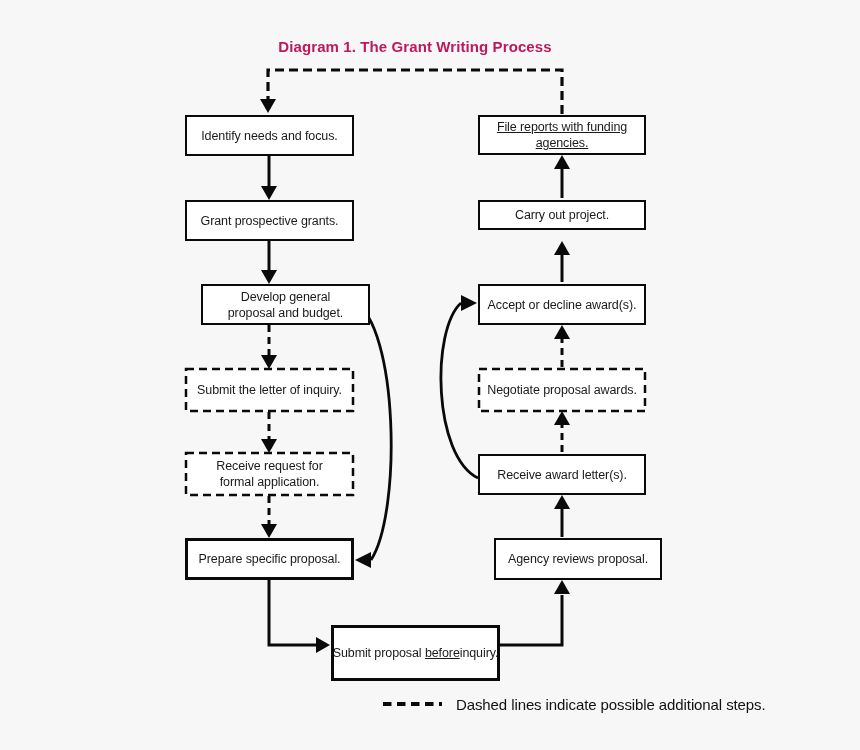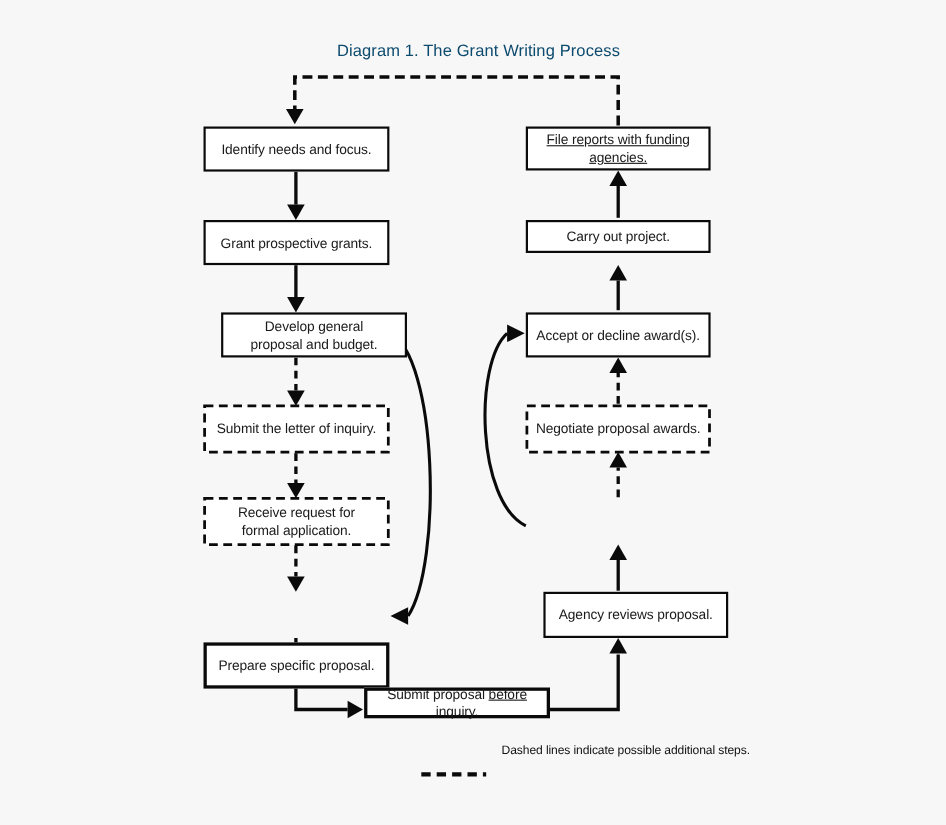--- a/index.html
+++ b/index.html
@@ -23,25 +23,24 @@
     top: 0;
     z-index: 1;
   }
   .title {
     position: absolute;
     left: 0;
     top: 38px;
     width: 830px;
     text-align: center;
     font-size: 15px;
-    font-weight: normal;
-    color: #0c4a6e;
+    font-weight: bold;
+    color: #be185d;
     letter-spacing: 0.1px;
     z-index: 2;
-    padding-left: 20px;
   }
   .box {
     position: absolute;
     box-sizing: border-box;
     display: flex;
     align-items: center;
     justify-content: center;
     text-align: center;
     background: #ffffff;
     border: 2.5px solid #0a0a0a;
@@ -58,34 +57,34 @@
   }
   .box.thick {
     border-width: 3px;
   }
   .u {
     text-decoration: underline;
   }
   .legend-text {
     position: absolute;
     left: 456px;
-    top: 676px;
-    font-size: 11px;
+    top: 696px;
+    font-size: 15px;
     color: #111;
     letter-spacing: -0.1px;
     z-index: 2;
   }
   
   #n-identify  { left:185px; top:115px; width:169px; height:41px; }
   #n-find      { left:185px; top:200px; width:169px; height:41px; }
   #n-develop   { left:185px; top:284px; width:169px; height:41px;margin-left:16px; }
   #n-inquiry   { left:186px; top:369px; width:167px; height:42px; }
   #n-request   { left:186px; top:453px; width:167px; height:42px; }
-  #n-prepare   { left:185px; top:538px; width:169px; height:42px; border-width:3px;margin-top:46px; }
-  #n-submit    { left:331px; top:625px; width:169px; height:28px; flex-direction:column; }
+  #n-prepare   { left:185px; top:538px; width:169px; height:42px; border-width:3px; }
+  #n-submit    { left:331px; top:625px; width:169px; height:56px; flex-direction:row; }
   #n-file      { left:478px; top:115px; width:168px; height:40px;text-decoration:underline; }
   #n-carry     { left:478px; top:200px; width:168px; height:30px; }
   #n-accept    { left:478px; top:284px; width:168px; height:41px; }
   #n-negotiate { left:479px; top:369px; width:166px; height:42px; }
   #n-receive   { left:478px; top:454px; width:168px; height:41px; }
   #n-agency    { left:478px; top:538px; width:168px; height:42px;margin-left:16px; }
 </style>
 </head>
 <body>
 
@@ -159,17 +158,18 @@
   <div class="box thick" id="n-submit">
     <div><span>Submit proposal </span><span class="u">before</span></div>
     <div>inquiry.</div>
   </div>
 
   <div class="box" id="n-file">File reports with funding
 agencies.</div>
   <div class="box" id="n-carry">Carry out project.</div>
   <div class="box" id="n-accept">Accept or decline award(s).</div>
   <div class="box dashed" id="n-negotiate">Negotiate proposal awards.</div>
+  <div class="box" id="n-receive">Receive award letter(s).</div>
   <div class="box" id="n-agency">Agency reviews proposal.</div>
 
   <div class="legend-text">Dashed lines indicate possible additional steps.</div>
 
 </div>
 
 </body></html>

